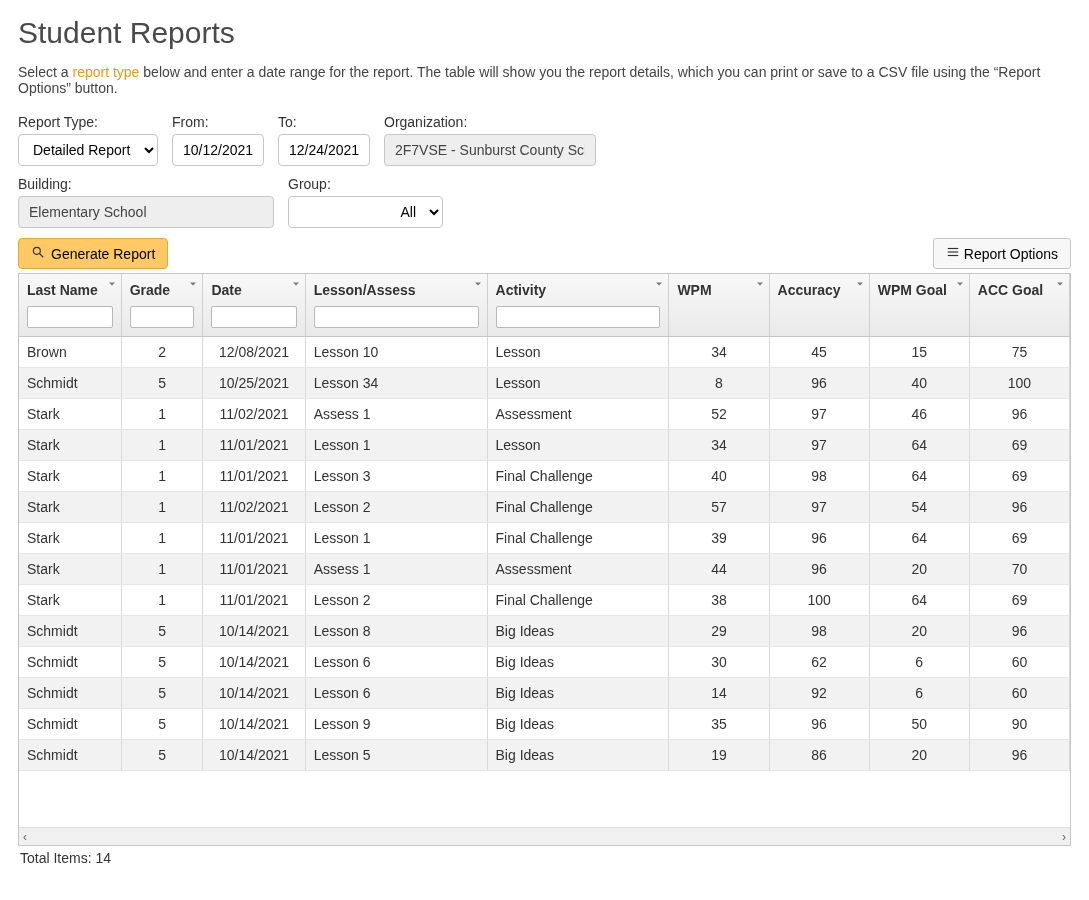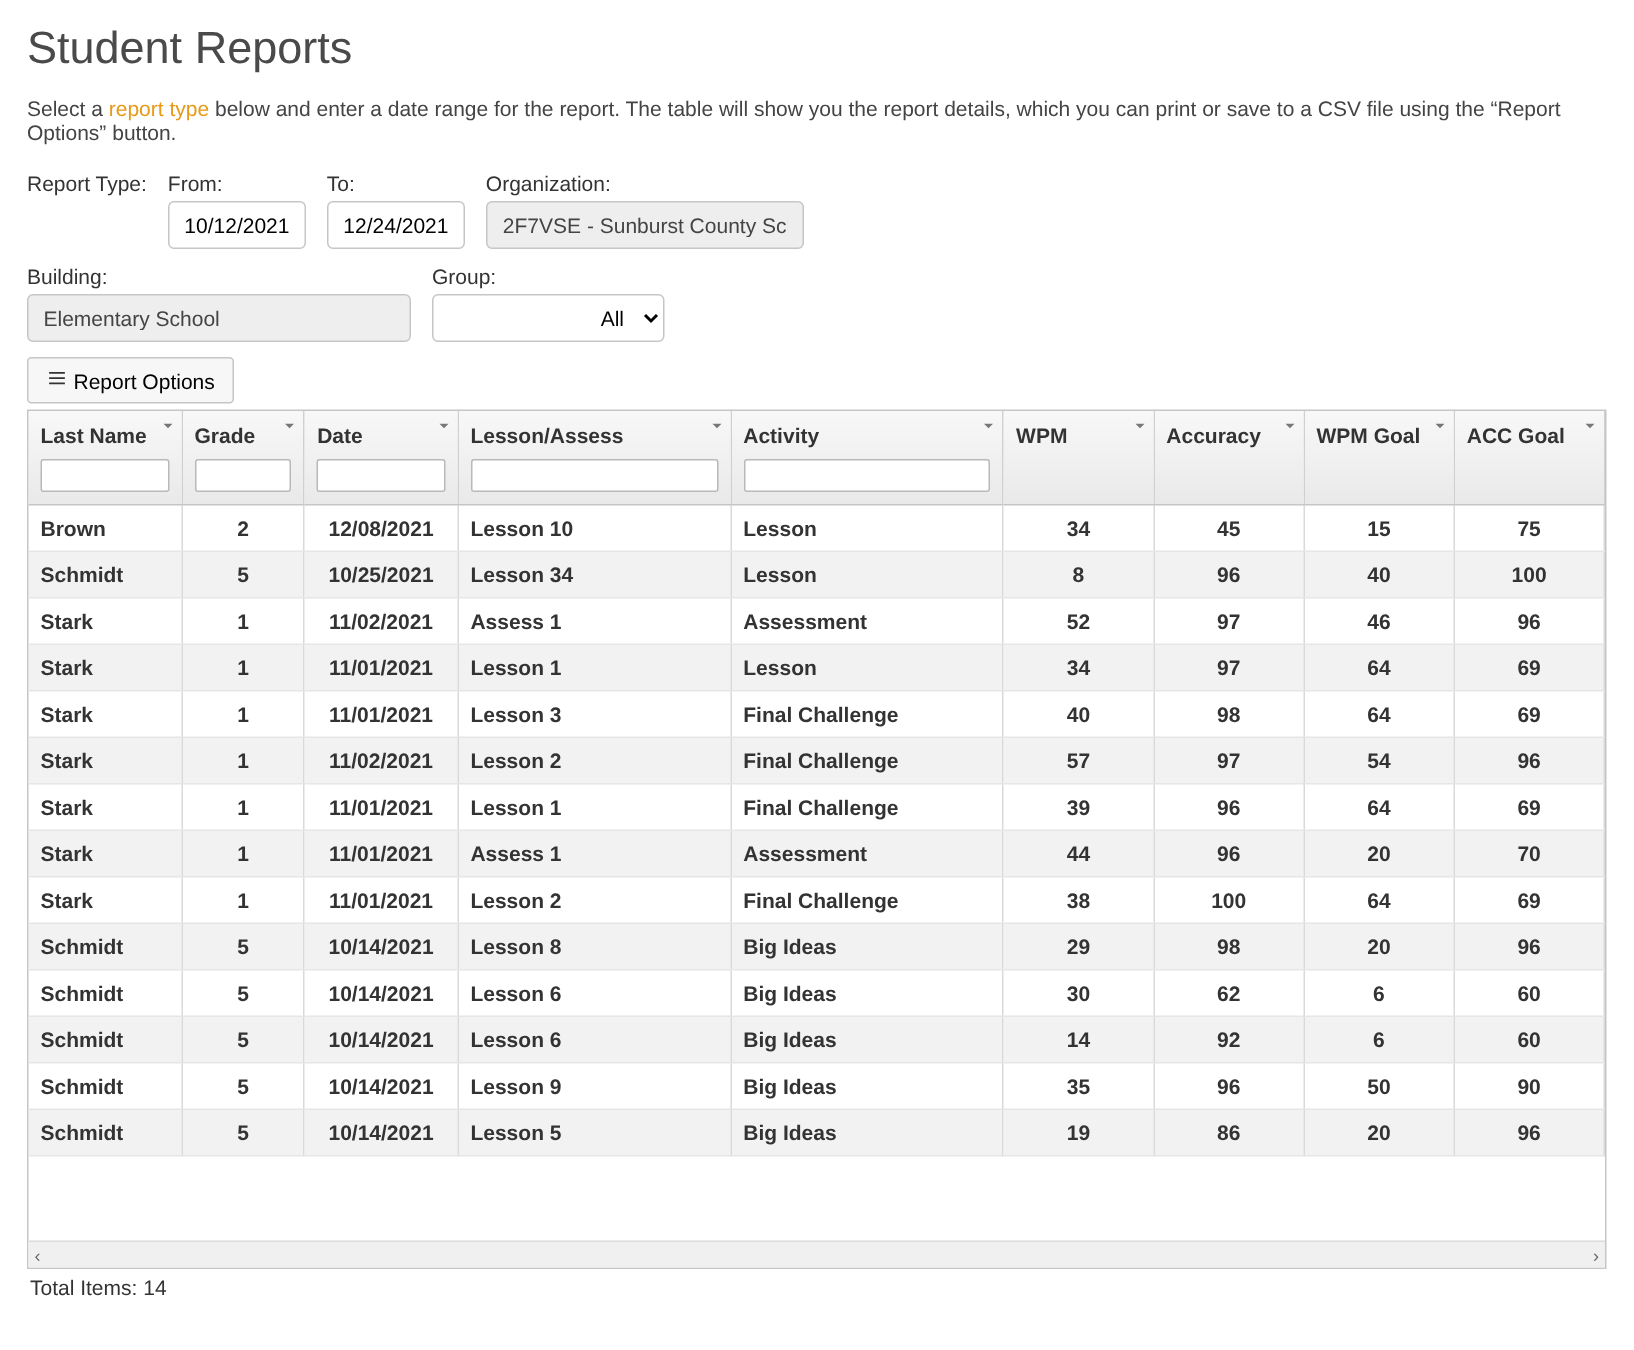--- a/index.html
+++ b/index.html
@@ -103,21 +103,21 @@
   .col-menu {
     position:absolute; top:3px; right:3px; width:12px; height:12px;
     cursor:pointer;
   }
   .col-menu svg { width:12px; height:12px; fill:#777; }
   .body-container { position: relative; }
   .scroll-area {
     height: 490px;
     overflow-y: scroll;
   }
-  table.body { width:100%; border-collapse: collapse; table-layout: fixed; font-weight: bold; }
+  table.body { width:100%; border-collapse: collapse; table-layout: fixed; }
   table.body td {
     border-right: 1px solid #d9d9d9;
     border-bottom: 1px solid #e6e6e6;
     padding: 7px 8px;
     font-size: 14px;
     color:#333;
     overflow:hidden; white-space:nowrap; text-overflow:ellipsis;
   }
   table.body tr:nth-child(even) td { background:#f2f2f2; }
   td.center { text-align:center; }
@@ -147,20 +147,23 @@
 
 <h1>Student Reports</h1>
 
 <p class="intro">
   <span>Select a </span><a href="#" class="rt-link">report type</a><span> below and enter a date range for the report. The table will show you the report details, which you can print or save to a CSV file using the “Report Options” button.</span>
 </p>
 
 <div class="filters-row">
   <div class="filter-group">
     <label>Report Type:</label>
+    <select class="form reporttype">
+      <option>Detailed Report</option>
+    </select>
   </div>
   <div class="filter-group">
     <label>From:</label>
     <input class="form date" value="10/12/2021" style="">
   </div>
   <div class="filter-group">
     <label>To:</label>
     <input class="form date" value="12/24/2021" style="">
   </div>
   <div class="filter-group">
@@ -176,20 +179,29 @@
   </div>
   <div class="filter-group">
     <label>Group:</label>
     <select class="form group">
       <option>All</option>
     </select>
   </div>
 </div>
 
 <div class="actions-row">
+  <button class="btn-gen">
+    <span>
+      <svg viewBox="0 0 24 24" fill="none" stroke="#333" stroke-width="2">
+          <circle cx="10" cy="10" r="6"></circle>
+          <line x1="15" y1="15" x2="21" y2="21"></line>
+        </svg>
+    </span>
+    <span>Generate Report</span>
+  </button>
   <button class="btn-opts">
     <span>
       <svg viewBox="0 0 24 24" fill="none" stroke="#333" stroke-width="2">
           <line x1="3" y1="6" x2="21" y2="6"></line>
           <line x1="3" y1="12" x2="21" y2="12"></line>
           <line x1="3" y1="18" x2="21" y2="18"></line>
         </svg>
     </span>
     <span>Report Options</span>
   </button>

